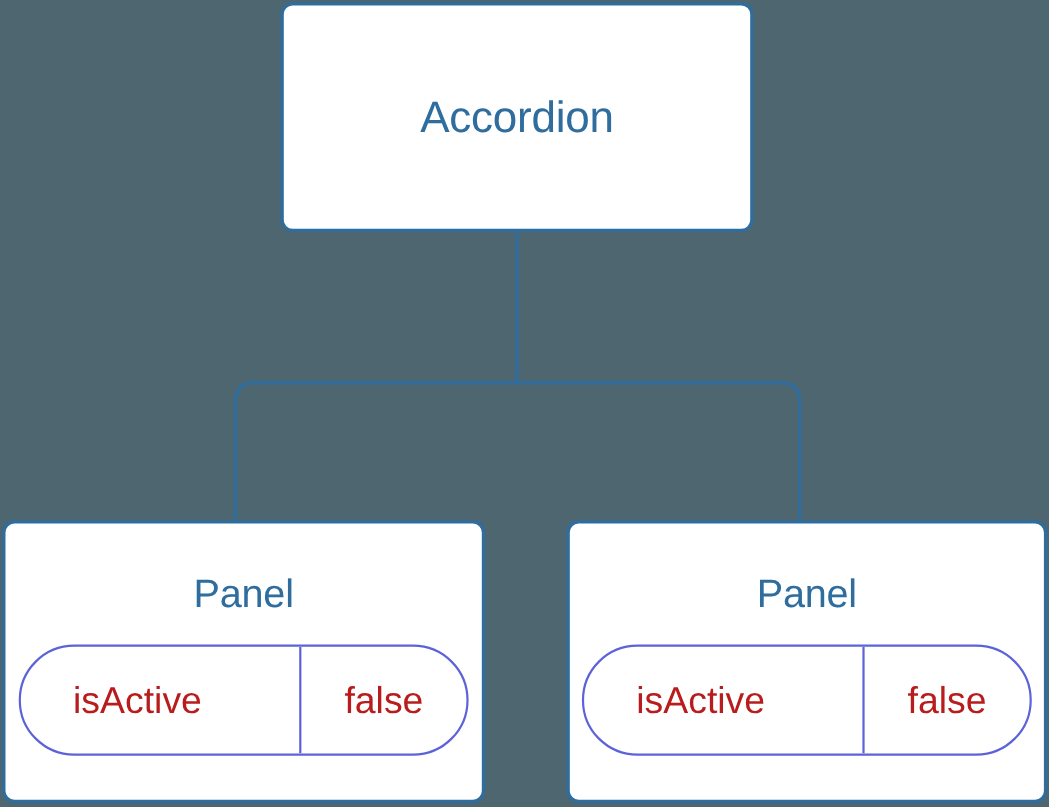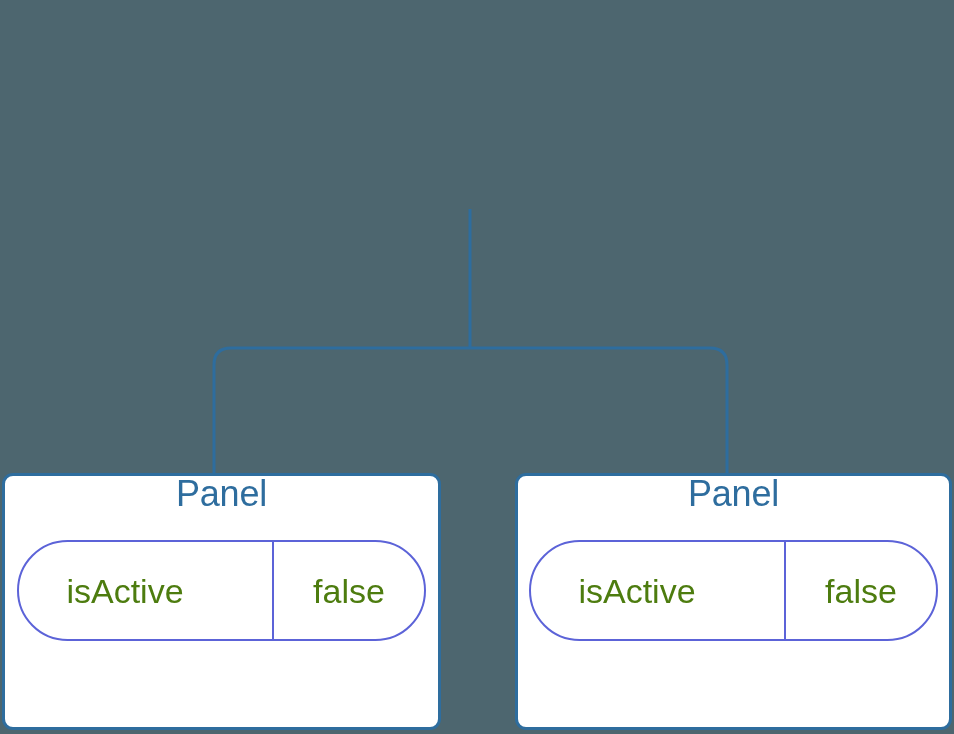--- a/index.html
+++ b/index.html
@@ -68,40 +68,41 @@
     font-weight: 400;
     letter-spacing: -0.2px;
     line-height: 1;
     white-space: nowrap;
   }
   .node-root .node-title {
     font-size: 40px;
   }
   .node-leaf-left .node-title,
   .node-leaf-right .node-title {
+    margin-top: 46px;
     font-size: 36px;
   }
   
   .prop-pill {
     margin-top: 28px;
     height: 101px;
     display: flex;
     align-items: stretch;
     border: 2.5px solid #5c63d8;
     border-radius: 52px;
     box-sizing: border-box;
     background: #ffffff;
     overflow: hidden;
   }
   .prop-key,
   .prop-val {
     display: flex;
     align-items: center;
     justify-content: center;
-    color: #4d7c0f;
+    color: #b91c1c;
     font-size: 34px;
     line-height: 1;
     white-space: nowrap;
     box-sizing: border-box;
   }
   .prop-key {
     width: 212px;
     padding: 0 10px;
   }
   .prop-val {
@@ -118,20 +119,23 @@
 
   <svg id="edges" viewBox="0 0 954 734" width="954" height="734" xmlns="http://www.w3.org/2000/svg" aria-hidden="true">
 
     <path d="M 470 209 L 470 348" fill="none" stroke="#2e6d9e" stroke-width="3"></path>
 
     <path d="M 470 348 L 231 348 Q 214 348 214 365 L 214 476" fill="none" stroke="#2e6d9e" stroke-width="3"></path>
 
     <path d="M 470 348 L 710 348 Q 727 348 727 365 L 727 476" fill="none" stroke="#2e6d9e" stroke-width="3"></path>
   </svg>
 
+  <div class="node node-root">
+    <div class="node-title">Accordion</div>
+  </div>
 
   <div class="node node-leaf-left">
     <div class="node-title">Panel</div>
     <div class="prop-pill">
       <div class="prop-key">isActive</div>
       <div class="prop-val">false</div>
     </div>
   </div>
 
   <div class="node node-leaf-right">

